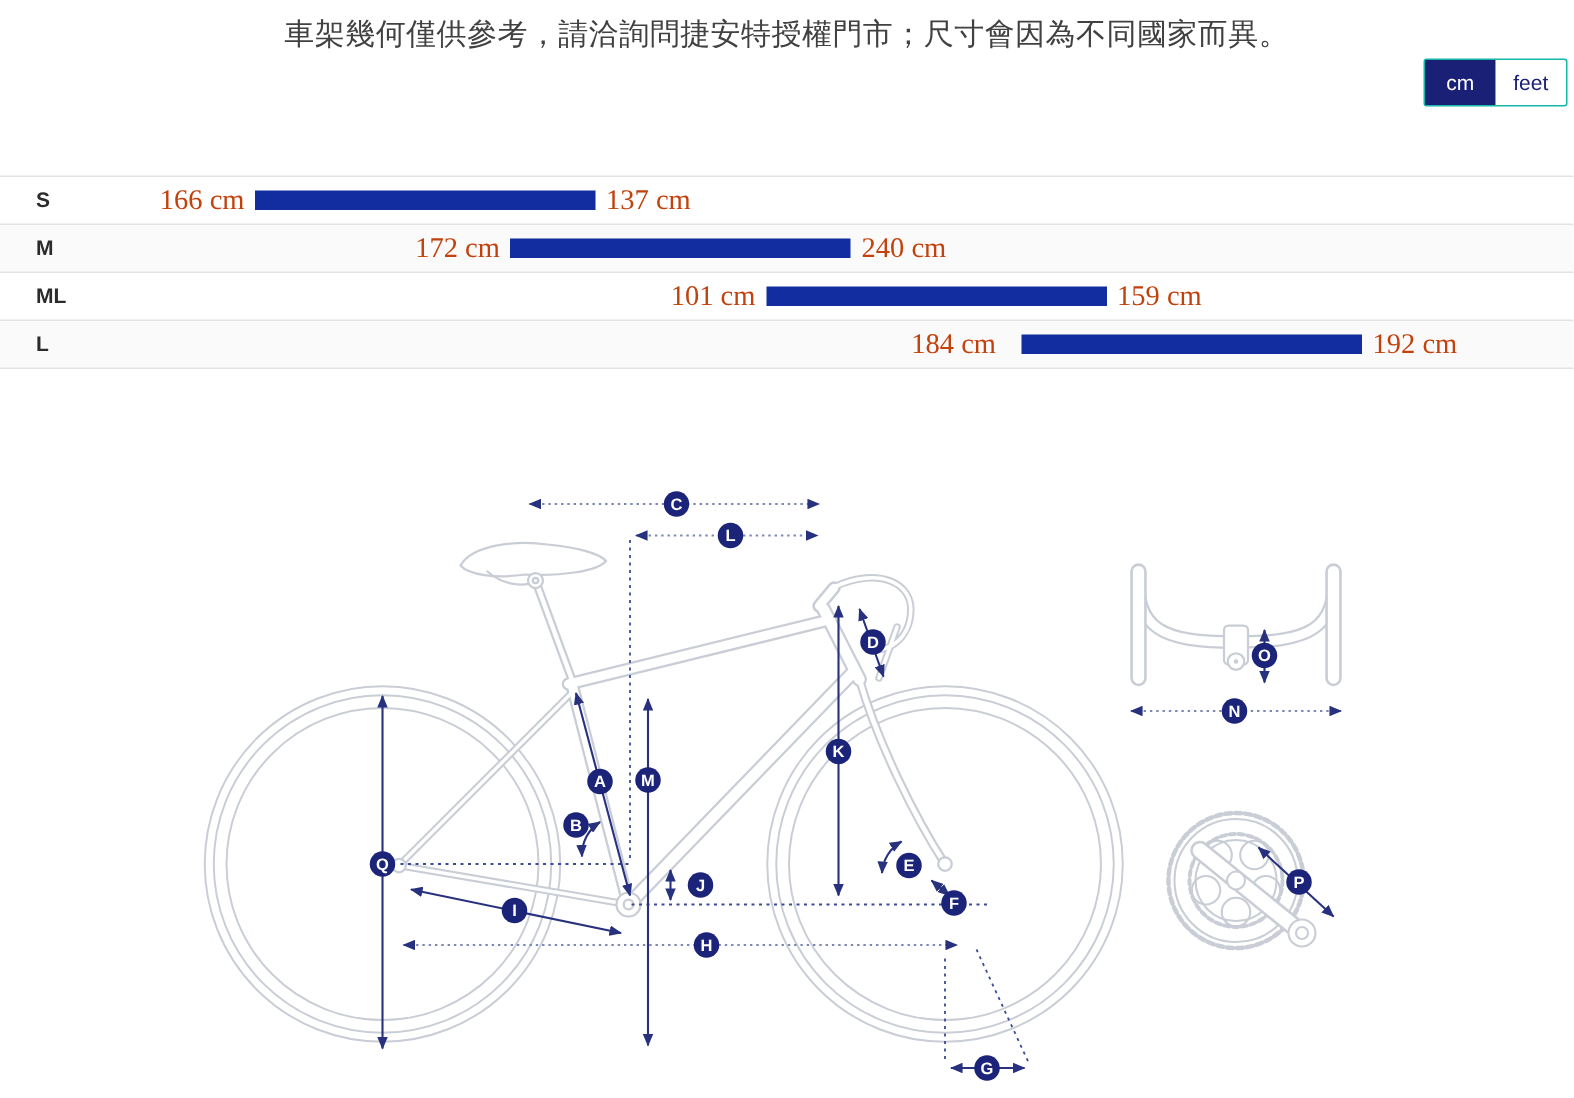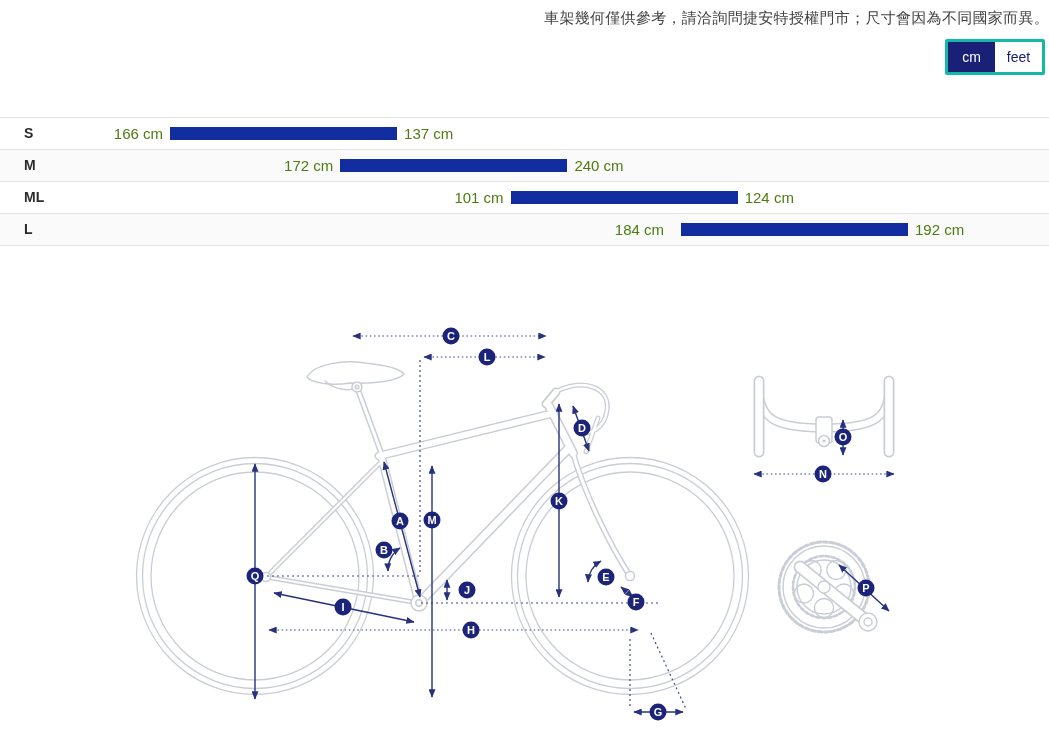--- a/index.html
+++ b/index.html
@@ -1,43 +1,43 @@
 <!DOCTYPE html>
 <html><head>
 <meta charset="utf-8">
 <style>
   html,body{margin:0;padding:0;}
   body{
     width:1049px;height:732px;position:relative;background:#fff;
     font-family:"Liberation Sans","DejaVu Sans",sans-serif;overflow:hidden;
   }
   .disclaimer{
-    position:absolute;top:9px;left:0;width:100%;text-align:right;
-    font-size:15px;color:#414141;letter-spacing:.3px;
+    position:absolute;top:9px;left:0;width:100%;text-align:center;
+    font-size:20px;color:#414141;letter-spacing:.3px;
   }
   .unit-toggle{
     position:absolute;top:39px;right:4px;display:flex;
-    border:3px solid #14b8a6;border-radius:2px;overflow:hidden;background:#404040;
+    border:1px solid #14b8a6;border-radius:2px;overflow:hidden;background:#404040;
   }
   .unit-btn{
     min-width:43px;height:30px;line-height:30px;text-align:center;
     font-size:14px;color:#1a2076;background:#fff;cursor:pointer;user-select:none;
     padding:0 2px;
   }
   .unit-btn.active{background:#1a2076;color:#fff;}
   .size-table{position:absolute;top:117px;left:0;width:1049px;border-top:1px solid #e3e3e3;}
   .size-row{position:relative;height:31px;border-bottom:1px solid #e3e3e3;background:#fff;}
   .size-row.alt{background:#fafafa;}
   .size-name{
     position:absolute;left:24px;top:0;line-height:31px;
     font-weight:bold;font-size:14px;color:#2b2b2b;
   }
   .range-bar{position:absolute;top:9px;height:13px;}
   .cm-label{
-    position:absolute;top:0;line-height:31px;font-size:15px;color:#4d7c0f;white-space:nowrap;
+    position:absolute;top:0;line-height:31px;font-size:19px;color:#c2410c;white-space:nowrap;font-family:Liberation Serif, serif;
   }
   .cm-label.min{width:80px;text-align:right;}
   .diagram{position:absolute;top:310px;left:0;}
 </style>
 </head>
 <body>
 
 <div class="disclaimer">車架幾何僅供參考，請洽詢問捷安特授權門市；尺寸會因為不同國家而異。</div>
 
 <div class="unit-toggle">
@@ -55,21 +55,21 @@
     <div class="size-row alt">
       <span class="size-name">M</span>
       <span class="cm-label min" style="left: 253.308px;">172 cm</span>
       <div class="range-bar" style="left: 340.308px; width: 227.077px; background: rgb(17, 45, 159);"></div>
       <span class="cm-label" style="left: 574.385px;">240 cm</span>
     </div>
     <div class="size-row">
       <span class="size-name">ML</span>
       <span class="cm-label min" style="left: 423.615px;">101 cm</span>
       <div class="range-bar" style="left: 510.615px; width: 227.077px; background: rgb(17, 45, 159);"></div>
-      <span class="cm-label" style="left: 744.692px;">124 cm</span>
+      <span class="cm-label" style="left: 744.692px;">159 cm</span>
     </div>
     <div class="size-row alt">
       <span class="size-name">L</span>
       <span class="cm-label min" style="left: 584px;">184 cm</span>
       <div class="range-bar" style="left: 680.923px; width: 227.077px; background: rgb(17, 45, 159);"></div>
       <span class="cm-label" style="left: 915px;">192 cm</span>
     </div>
   </div>
 
 <svg class="diagram" width="1049" height="422" viewBox="0 310 1049 422" xmlns="http://www.w3.org/2000/svg">

